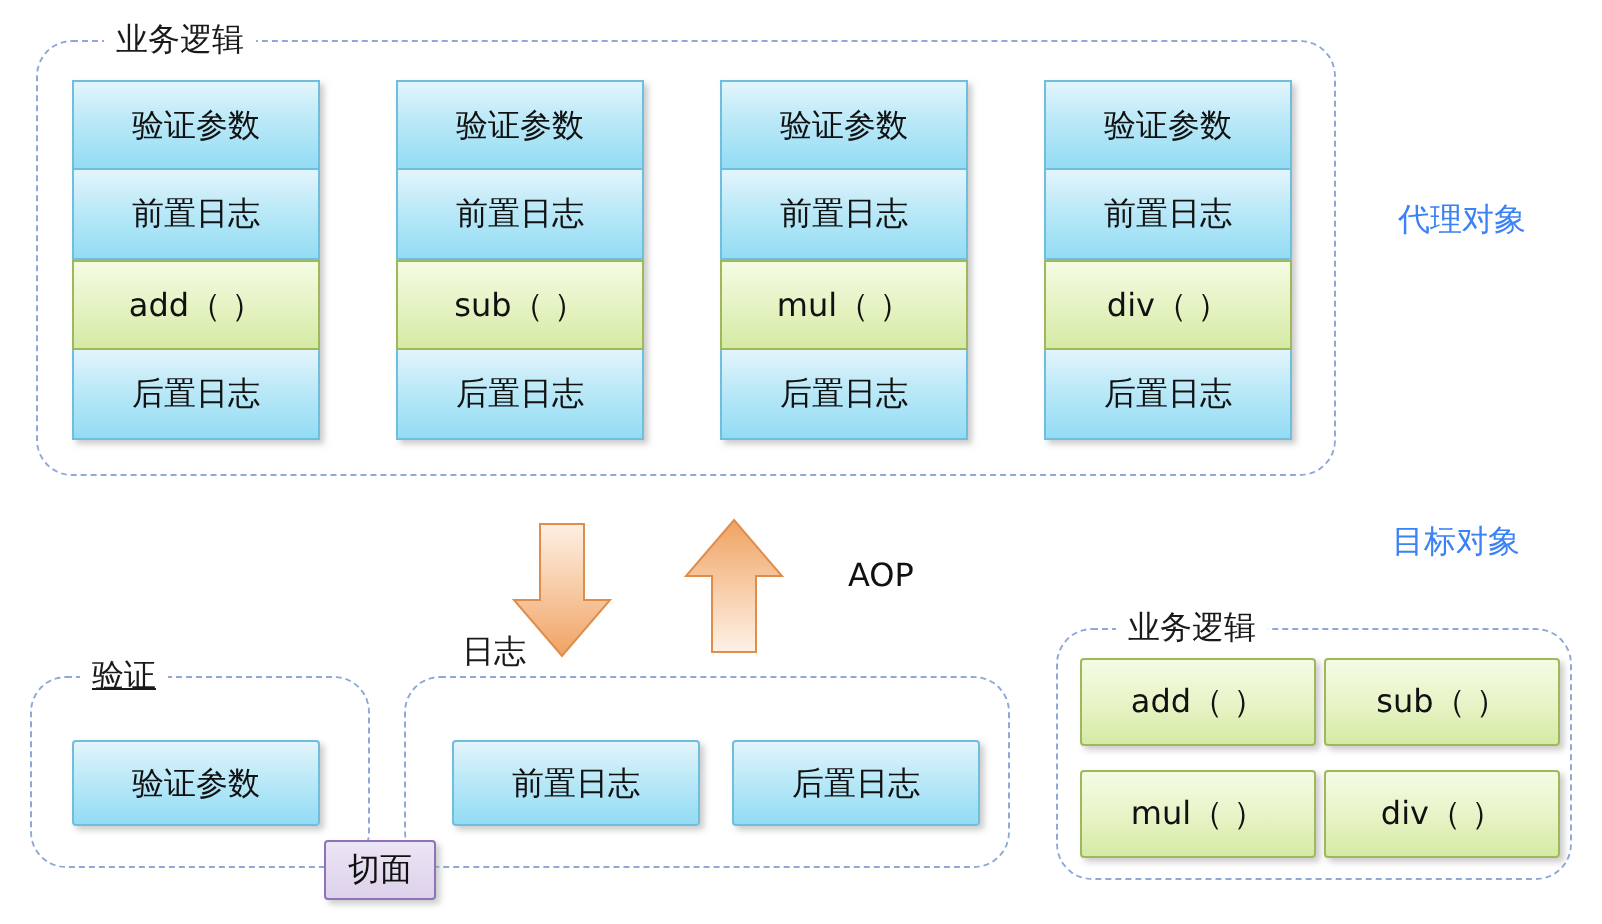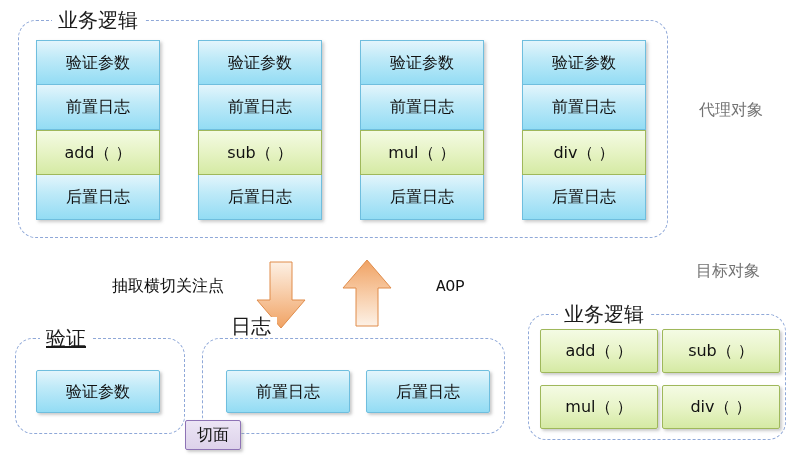--- a/index.html
+++ b/index.html
@@ -23,29 +23,29 @@
     position: absolute;
     border: 1px dashed #8fa8d8;
     border-radius: 18px;
     box-sizing: border-box;
     background: transparent;
   }
   .group-label {
     position: absolute;
     background: #ffffff;
     padding: 0 6px;
-    font-size: 20px;
+    font-size: 16px;
     color: #1a1a1a;
     white-space: nowrap;
     line-height: 18px;
   }
   .outside-label {
     position: absolute;
     font-size: 16px;
-    color: #737373;
+    color: #3b82f6;
     white-space: nowrap;
     font-weight: 500;
   }
 
   
   .stack {
     position: absolute;
     width: 124px;
   }
   .cell {
@@ -144,21 +144,20 @@
     <div class="cell">后置日志</div>
   </div>
 
   <div class="stack" style="left:522px; top:40px;">
     <div class="cell first">验证参数</div>
     <div class="cell">前置日志</div>
     <div class="cell green">div（ ）</div>
     <div class="cell">后置日志</div>
   </div>
 
-  <div class="mid-text" style="left:112px; top:276px;">抽取横切关注点</div>
 
   <svg class="arrow" style="left:252px; top:258px;" width="58" height="75" viewBox="0 0 58 75">
     <defs>
       <linearGradient id="downGrad" x1="0" y1="0" x2="0" y2="1">
         <stop offset="0%" stop-color="#fdf0e4"></stop>
         <stop offset="45%" stop-color="#f8ceab"></stop>
         <stop offset="100%" stop-color="#f0a263"></stop>
       </linearGradient>
     </defs>
     <polygon points="18,4 40,4 40,42 53,42 29,70 5,42 18,42" fill="url(#downGrad)" stroke="#e08c4a" stroke-width="1"></polygon>
@@ -168,32 +167,32 @@
     <defs>
       <linearGradient id="upGrad" x1="0" y1="0" x2="0" y2="1">
         <stop offset="0%" stop-color="#f0a263"></stop>
         <stop offset="55%" stop-color="#f8cfac"></stop>
         <stop offset="100%" stop-color="#fdf1e6"></stop>
       </linearGradient>
     </defs>
     <polygon points="29,4 53,32 40,32 40,70 18,70 18,32 5,32" fill="url(#upGrad)" stroke="#e08c4a" stroke-width="1"></polygon>
   </svg>
 
-  <div class="mid-text" style="left:436px; top:278px;font-family:Liberation Mono, monospace;">AOP</div>
+  <div class="mid-text" style="left:424px; top:278px;">AOP</div>
 
   <div class="group-box" style="left:15px; top:338px; width:170px; height:96px;"></div>
   <div class="group-label" style="left:40px; top:329px;text-decoration:underline;">验证</div>
   <div class="box blue" style="left:36px; top:370px; width:124px; height:43px; line-height:41px;">验证参数</div>
 
   <div class="group-box" style="left:202px; top:338px; width:303px; height:96px;"></div>
   <div class="group-label" style="left:225px; top:317px;">日志</div>
   <div class="box blue" style="left:226px; top:370px; width:124px; height:43px; line-height:41px;">前置日志</div>
   <div class="box blue" style="left:366px; top:370px; width:124px; height:43px; line-height:41px;">后置日志</div>
 
-  <div class="badge" style="left:162px; top:420px; width:56px; height:30px; line-height:28px;margin-left:23px;">切面</div>
+  <div class="badge" style="left:162px; top:420px; width:56px; height:30px; line-height:28px;">切面</div>
 
   <div class="outside-label" style="left:696px; top:261px;">目标对象</div>
 
   <div class="group-box" style="left:528px; top:314px; width:258px; height:126px;"></div>
   <div class="group-label" style="left:558px; top:305px;">业务逻辑</div>
 
   <div class="box green" style="left:540px; top:329px; width:118px; height:44px; line-height:42px;">add（ ）</div>
   <div class="box green" style="left:662px; top:329px; width:118px; height:44px; line-height:42px;">sub（ ）</div>
   <div class="box green" style="left:540px; top:385px; width:118px; height:44px; line-height:42px;">mul（ ）</div>
   <div class="box green" style="left:662px; top:385px; width:118px; height:44px; line-height:42px;">div（ ）</div>

